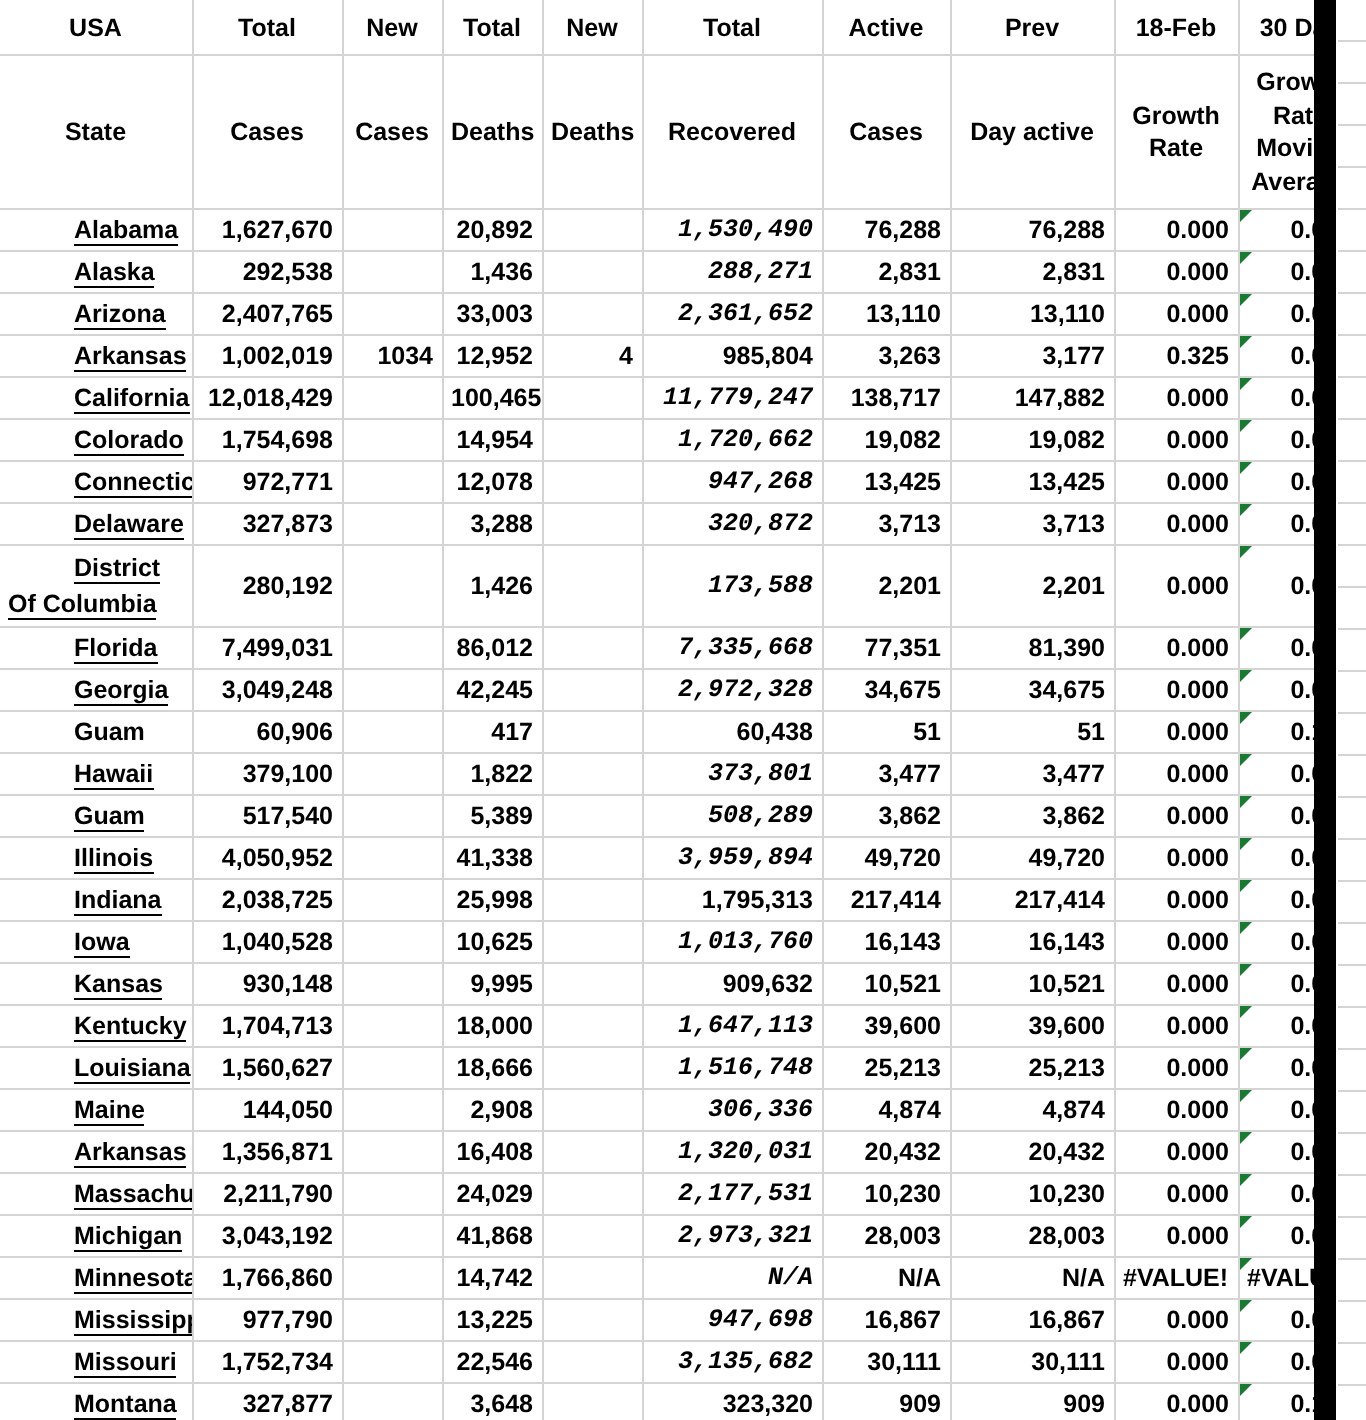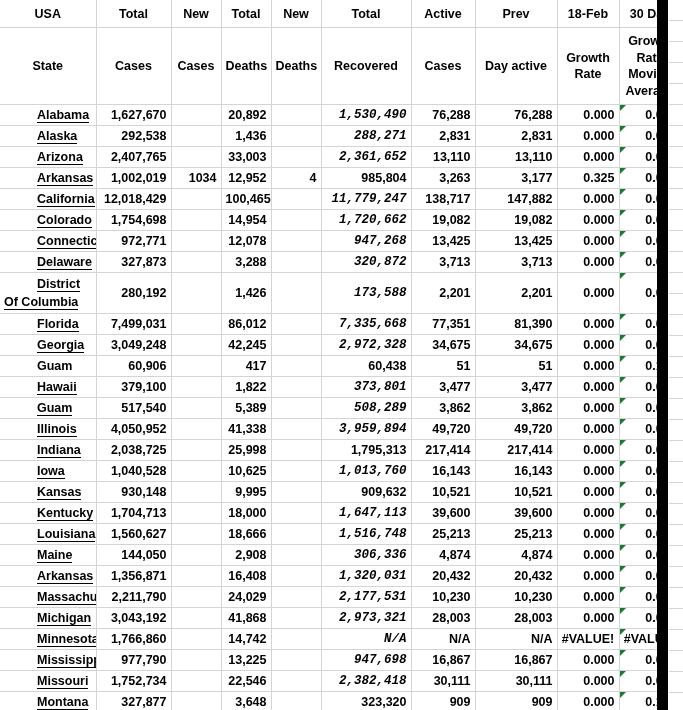--- a/index.html
+++ b/index.html
@@ -82,21 +82,21 @@
     border-bottom: 1px solid #000;
     display: inline;
     margin-left: 33px;
   }
   td.state.noul span.nm { border-bottom: none; }
   td.state.wrap { white-space: normal; line-height: 1.45; }
 
   td.num   { text-align: right; }
   td.ital  { text-align: right; font-style: italic; font-family: Liberation Mono, monospace; }
   td.gr    { text-align: right; font-weight: bold; }
-  td.err   { text-align: center; font-weight: normal; }
+  td.err   { text-align: left; font-weight: normal; }
 
   
   td.ma { position: relative; }
   td.ma .cmt {
     position: absolute;
     top: 0; left: 0;
     width: 0; height: 0;
     border-top: 6px solid #1a7a31;
     border-right: 6px solid transparent;
   }
@@ -478,21 +478,21 @@
           <td class="num">16,867</td>
           <td class="gr">0.000</td>
           <td class="gr ma"><span class="cmt"></span><span>0.000</span></td>
         </tr>
         <tr class="drow">
           <td class="state first"><span class="nm">Missouri</span></td>
           <td class="num">1,752,734</td>
           <td class="num"></td>
           <td class="num">22,546</td>
           <td class="num"></td>
-          <td class="ital">2,382,418</td>
+          <td class="ital">3,135,682</td>
           <td class="num">30,111</td>
           <td class="num">30,111</td>
           <td class="gr">0.000</td>
           <td class="gr ma"><span class="cmt"></span><span>0.000</span></td>
         </tr>
         <tr class="drow">
           <td class="state first"><span class="nm">Montana</span></td>
           <td class="num">327,877</td>
           <td class="num"></td>
           <td class="num">3,648</td>

